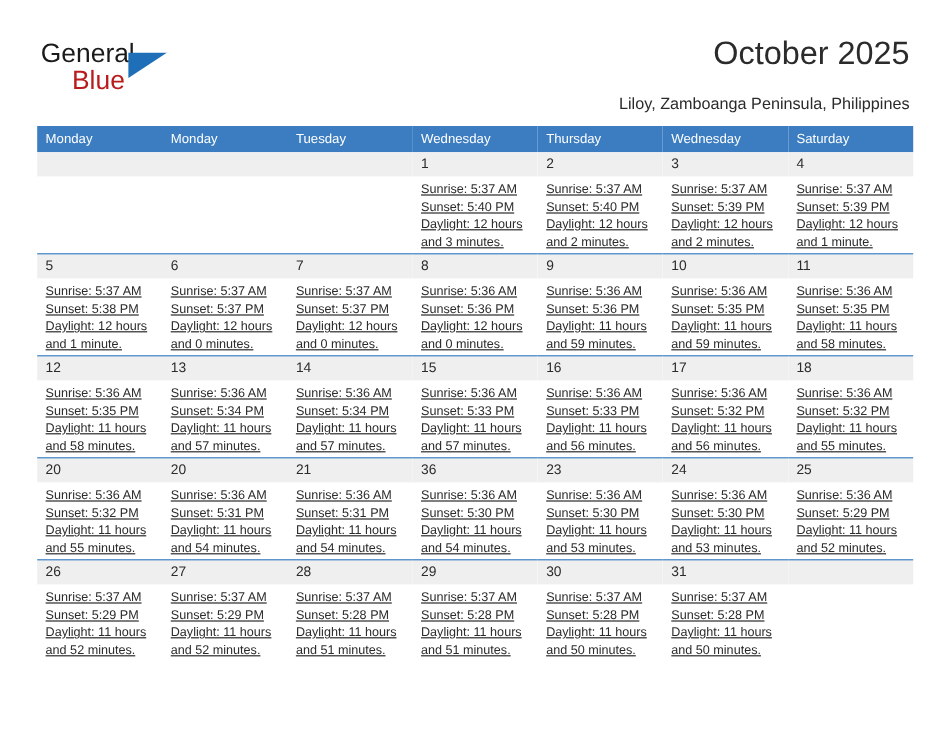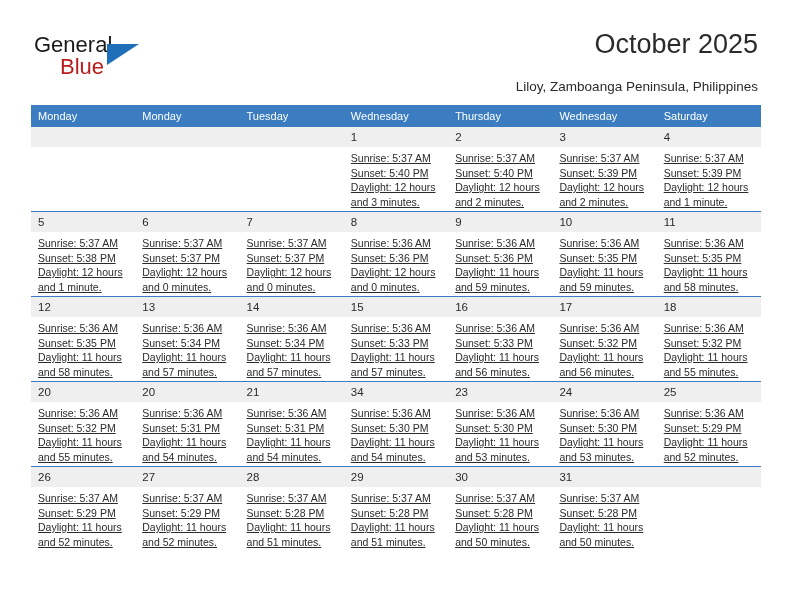--- a/index.html
+++ b/index.html
@@ -373,21 +373,21 @@
           <td class="day-cell">
             <div class="daynum">21</div>
             <div class="info">
               <div>Sunrise: 5:36 AM</div>
               <div>Sunset: 5:31 PM</div>
               <div>Daylight: 11 hours</div>
               <div>and 54 minutes.</div>
             </div>
           </td>
           <td class="day-cell">
-            <div class="daynum">34</div>
+            <div class="daynum">36</div>
             <div class="info">
               <div>Sunrise: 5:36 AM</div>
               <div>Sunset: 5:30 PM</div>
               <div>Daylight: 11 hours</div>
               <div>and 54 minutes.</div>
             </div>
           </td>
           <td class="day-cell">
             <div class="daynum">23</div>
             <div class="info">

